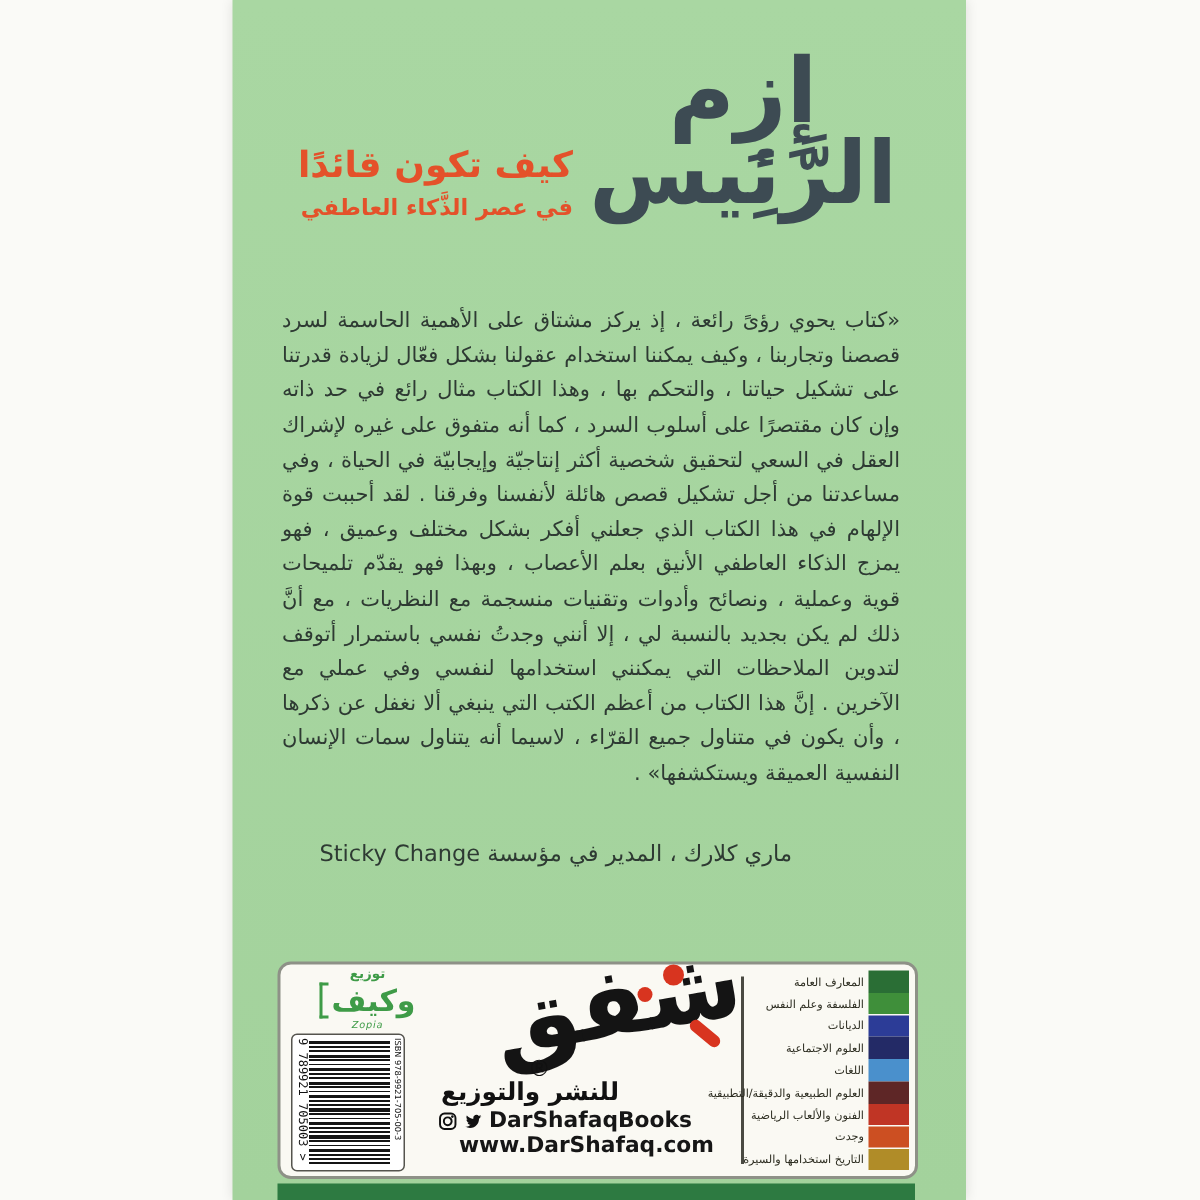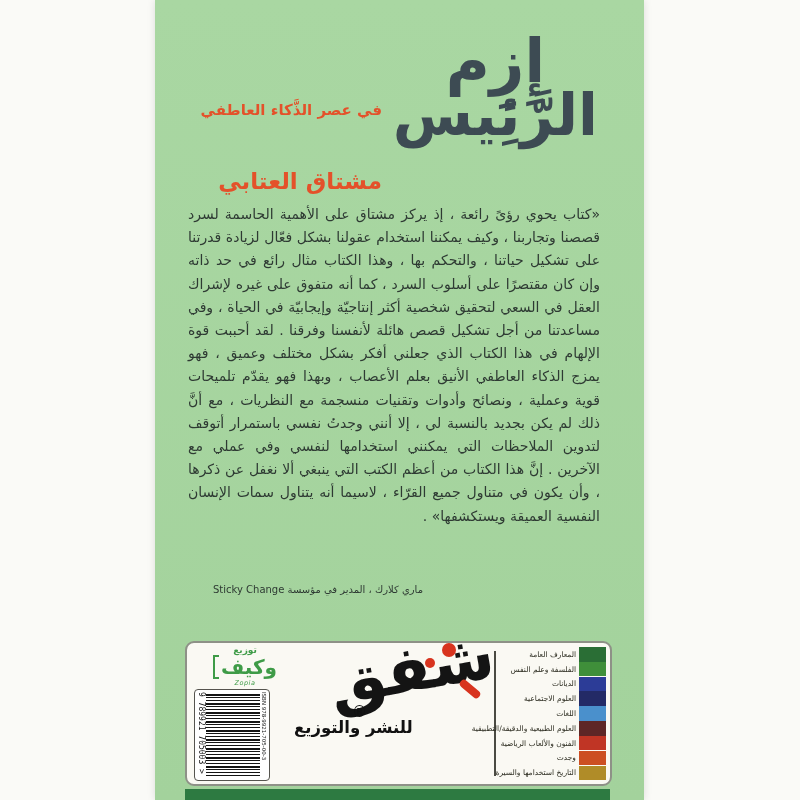--- a/index.html
+++ b/index.html
@@ -32,21 +32,21 @@
     position:absolute; top:168px; right:262px; white-space:nowrap;
     color:var(--accent-orange,#e4512a); font-weight:bold; font-size:23px;
   }
   .blurb {
     position:absolute; top:203px; left:33px; right:44px;
     direction:rtl; text-align:justify; text-align-last:right;
     font-size:14px; line-height:23.2px; color:var(--body-ink,#2e3a33);
   }
   .attribution {
     position:absolute; top:560px; left:58px;
-    direction:rtl; font-size:10px; color:var(--body-ink,#2e3a33);margin-top:24px;
+    direction:rtl; font-size:15px; color:var(--body-ink,#2e3a33);
   }
   
   .panel {
     position:absolute; left:30px; top:641px; width:427px; height:145px;
     background:#faf9f3; border:2px solid #8e9187; border-radius:9px;padding-left:32px;
   }
   
   .dist { position:absolute; left:16px; top:2px; width:84px; text-align:center;
           color:var(--dist-green,#3e9b47); }
   .dist-label { font-size:9px; font-weight:bold; }
@@ -99,24 +99,24 @@
 <body style="--photo-bg: #fafaf7; --cover-green: #a9d7a2; --title-ink: #3d4b53; --accent-orange: #e4512a; --body-ink: #2e3a33; --footer-green: #2d7a41; --dist-green: #3e9b47; --logo-red: #d8341f;">
 
 <div class="book">
 
   <div class="title-block">
     <div class="title-l1">إِزِم</div>
     <div class="title-l2">الرَّئِيس</div>
   </div>
 
   <div class="subtitle-block">
+    <div class="sub-l1">كيف تكون قائدًا</div>
     <div class="sub-l2">في عصر الذَّكاء العاطفي</div>
   </div>
 
-  <div class="author">مشتاق العتابي</div>
 
   <p class="blurb">«كتاب يحوي رؤىً رائعة ، إذ يركز مشتاق على الأهمية الحاسمة لسرد قصصنا وتجاربنا ، وكيف يمكننا استخدام عقولنا بشكل فعّال لزيادة قدرتنا على تشكيل حياتنا ، والتحكم بها ، وهذا الكتاب مثال رائع في حد ذاته وإن كان مقتصرًا على أسلوب السرد ، كما أنه متفوق على غيره لإشراك العقل في السعي لتحقيق شخصية أكثر إنتاجيّة وإيجابيّة في الحياة ، وفي مساعدتنا من أجل تشكيل قصص هائلة لأنفسنا وفرقنا . لقد أحببت قوة الإلهام في هذا الكتاب الذي جعلني أفكر بشكل مختلف وعميق ، فهو يمزج الذكاء العاطفي الأنيق بعلم الأعصاب ، وبهذا فهو يقدّم تلميحات قوية وعملية ، ونصائح وأدوات وتقنيات منسجمة مع النظريات ، مع أنَّ ذلك لم يكن بجديد بالنسبة لي ، إلا أنني وجدتُ نفسي باستمرار أتوقف لتدوين الملاحظات التي يمكنني استخدامها لنفسي وفي عملي مع الآخرين . إنَّ هذا الكتاب من أعظم الكتب التي ينبغي ألا نغفل عن ذكرها ، وأن يكون في متناول جميع القرّاء ، لاسيما أنه يتناول سمات الإنسان النفسية العميقة ويستكشفها» .</p>
 
   <div class="attribution">ماري كلارك ، المدير في مؤسسة Sticky Change</div>
 
   <div class="panel">
 
     <div class="dist">
       <div class="dist-label">توزيع</div>
       <div class="dist-row">
@@ -134,20 +134,34 @@
 
     <div class="logo-area">
       <div class="shafaq-script">شفق</div>
       <span class="dot d1"></span>
       <span class="dot d2"></span>
       <span class="dot d3"></span>
       <div class="tagline">للنشر والتوزيع</div>
       <div class="registered">®</div>
     </div>
 
+    <div class="social">
+      <div class="social-row">
+        <svg viewBox="0 0 24 24">
+          <rect x="2.5" y="2.5" width="19" height="19" rx="5.5" fill="none" stroke="#111" stroke-width="2.4"></rect>
+          <circle cx="12" cy="12" r="4.8" fill="none" stroke="#111" stroke-width="2.4"></circle>
+          <circle cx="17.7" cy="6.3" r="1.6" fill="#111"></circle>
+        </svg>
+        <svg viewBox="0 0 24 24">
+          <path fill="#111" d="M22 5.9c-.7.3-1.5.6-2.3.7.8-.5 1.4-1.3 1.7-2.2-.8.5-1.6.8-2.5 1A3.9 3.9 0 0 0 12 8.2c0 .3 0 .6.1.9-3.2-.2-6.1-1.7-8-4.1-.3.6-.5 1.3-.5 2 0 1.4.7 2.6 1.7 3.3-.6 0-1.2-.2-1.7-.5v.1c0 1.9 1.3 3.5 3.1 3.8-.3.1-.7.1-1 .1-.2 0-.5 0-.7-.1.5 1.6 2 2.7 3.7 2.7A7.9 7.9 0 0 1 2 18.6a11.1 11.1 0 0 0 6 1.8c7.2 0 11.1-6 11.1-11.1v-.5c.8-.6 1.4-1.3 1.9-2.1z"></path>
+        </svg>
+        <span class="handle">DarShafaqBooks</span>
+      </div>
+      <div class="website">www.DarShafaq.com</div>
+    </div>
 
     <div class="divider"></div>
 
     <div class="cats" id="cat-list">
         <div class="cat-row">
           <span class="cat-label">المعارف العامة</span>
           <span class="cat-swatch" style="background: rgb(42, 110, 53);"></span>
         </div>
         <div class="cat-row">
           <span class="cat-label">الفلسفة وعلم النفس</span>

